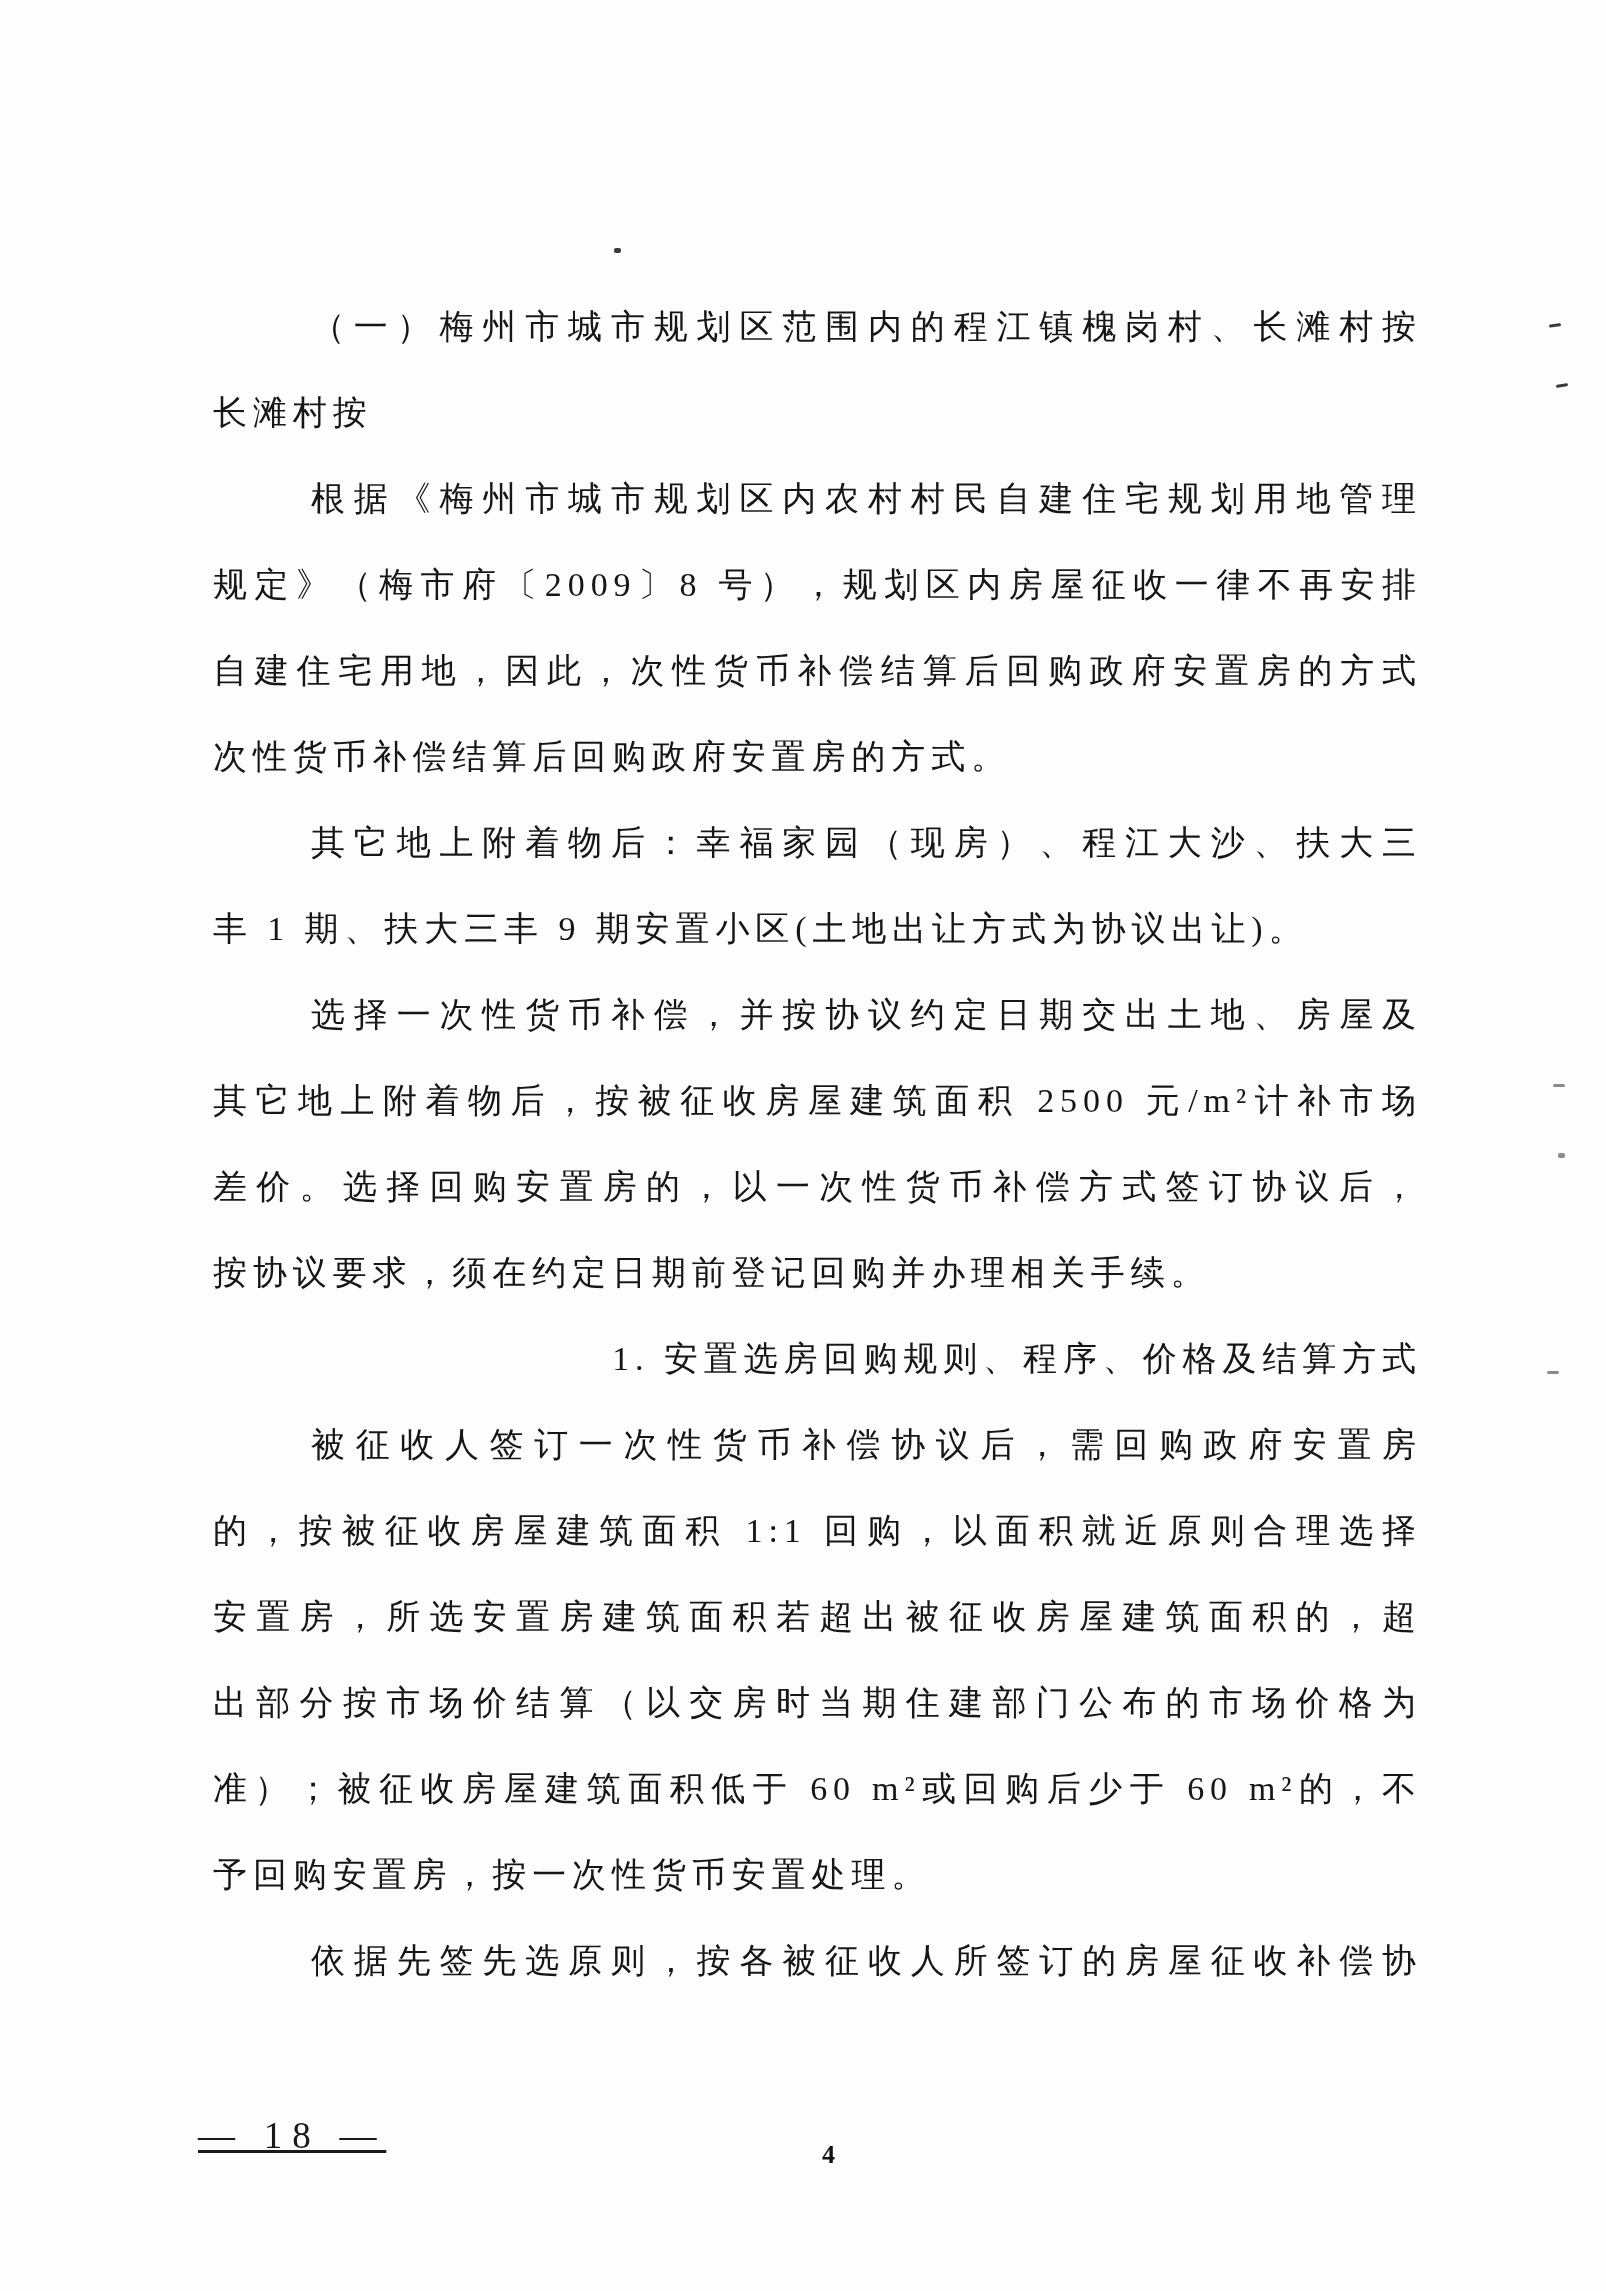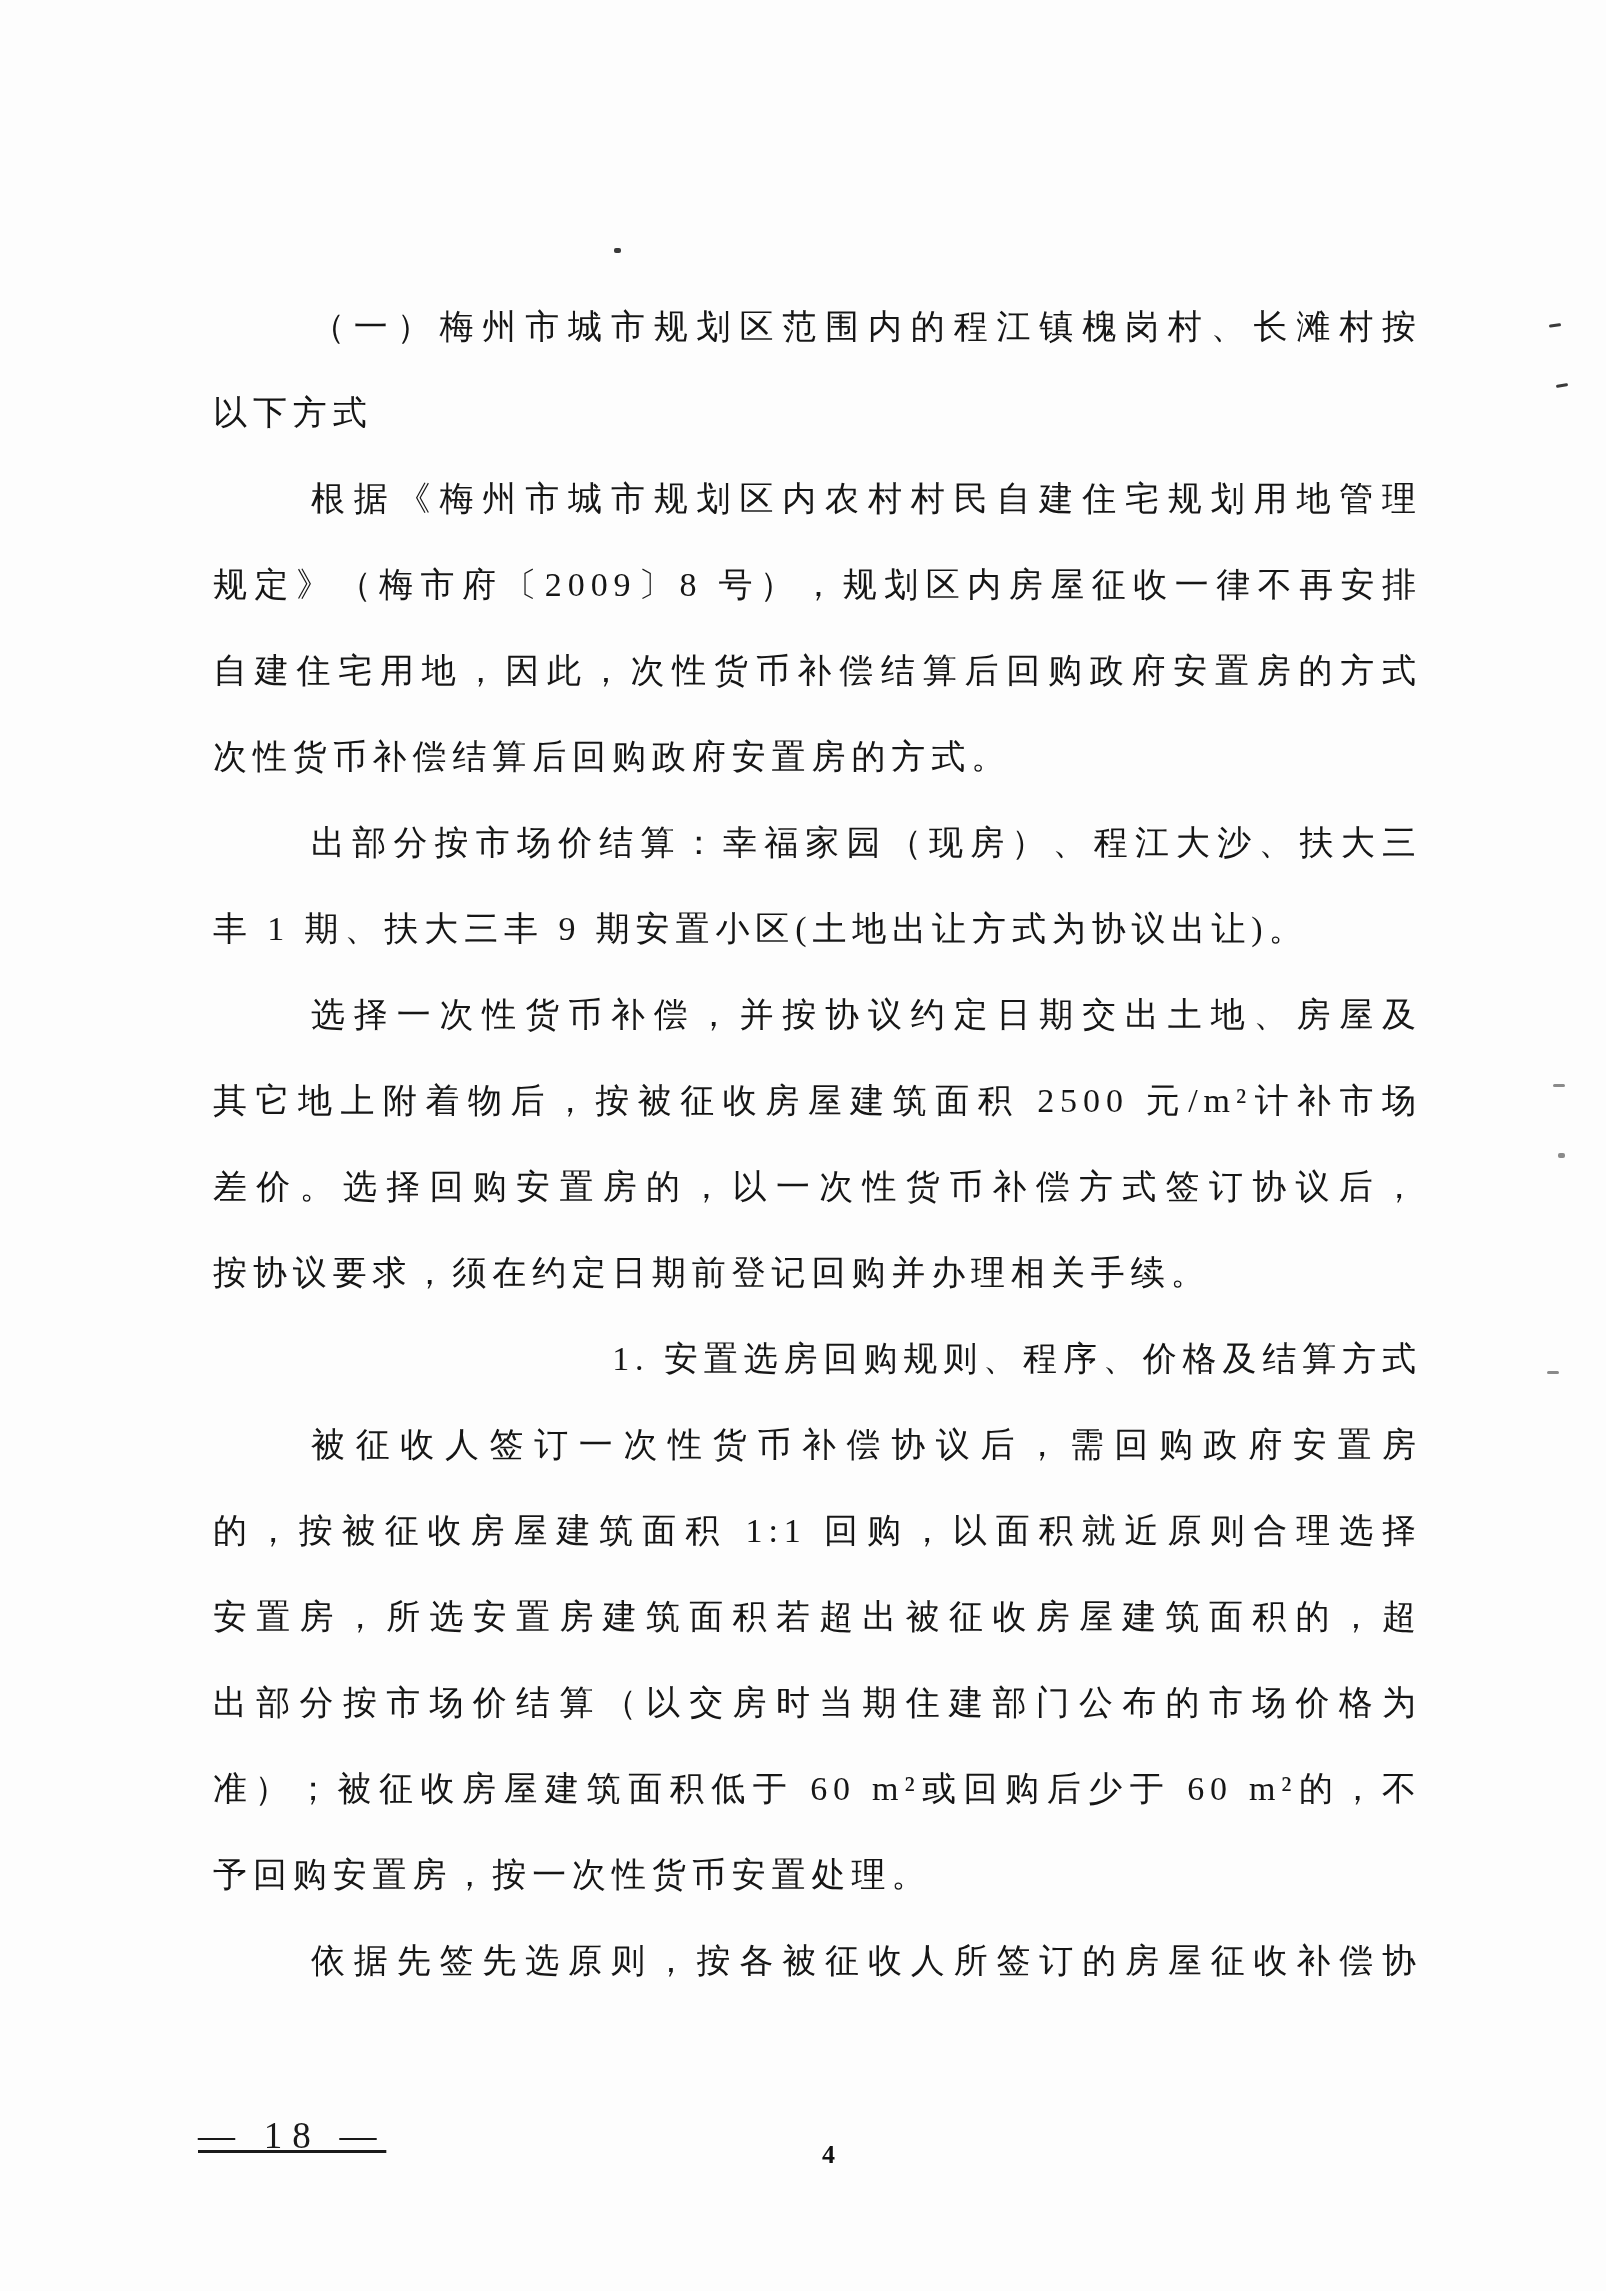--- a/index.html
+++ b/index.html
@@ -71,26 +71,26 @@
   .artifact.dash   { width: 11.7px; height: 2.9px;  }
   .artifact.faint  { background: #8a8a8a; }
 </style>
 </head>
 <body>
 
 <div class="page">
 
   <div class="text-block">
     <div class="line indent justify">（一）梅州市城市规划区范围内的程江镇槐岗村、长滩村按</div>
-    <div class="line">以下方式</div>
+    <div class="line">长滩村按</div>
     <div class="line indent justify">根据《梅州市城市规划区内农村村民自建住宅规划用地管理</div>
     <div class="line justify">规定》（梅市府〔2009〕8 号），规划区内房屋征收一律不再安排</div>
     <div class="line justify">自建住宅用地，因此，次性货币补偿结算后回购政府安置房的方式</div>
     <div class="line">次性货币补偿结算后回购政府安置房的方式。</div>
-    <div class="line indent justify">出部分按市场价结算：幸福家园（现房）、程江大沙、扶大三</div>
+    <div class="line indent justify">其它地上附着物后：幸福家园（现房）、程江大沙、扶大三</div>
     <div class="line">丰 1 期、扶大三丰 9 期安置小区(土地出让方式为协议出让)。</div>
     <div class="line indent justify">选择一次性货币补偿，并按协议约定日期交出土地、房屋及</div>
     <div class="line justify">其它地上附着物后，按被征收房屋建筑面积 2500 元/m²计补市场</div>
     <div class="line justify">差价。选择回购安置房的，以一次性货币补偿方式签订协议后，</div>
     <div class="line">按协议要求，须在约定日期前登记回购并办理相关手续。</div>
     <div class="line indent">1. 安置选房回购规则、程序、价格及结算方式</div>
     <div class="line indent justify">被征收人签订一次性货币补偿协议后，需回购政府安置房</div>
     <div class="line justify">的，按被征收房屋建筑面积 1:1 回购，以面积就近原则合理选择</div>
     <div class="line justify">安置房，所选安置房建筑面积若超出被征收房屋建筑面积的，超</div>
     <div class="line justify">出部分按市场价结算（以交房时当期住建部门公布的市场价格为</div>

